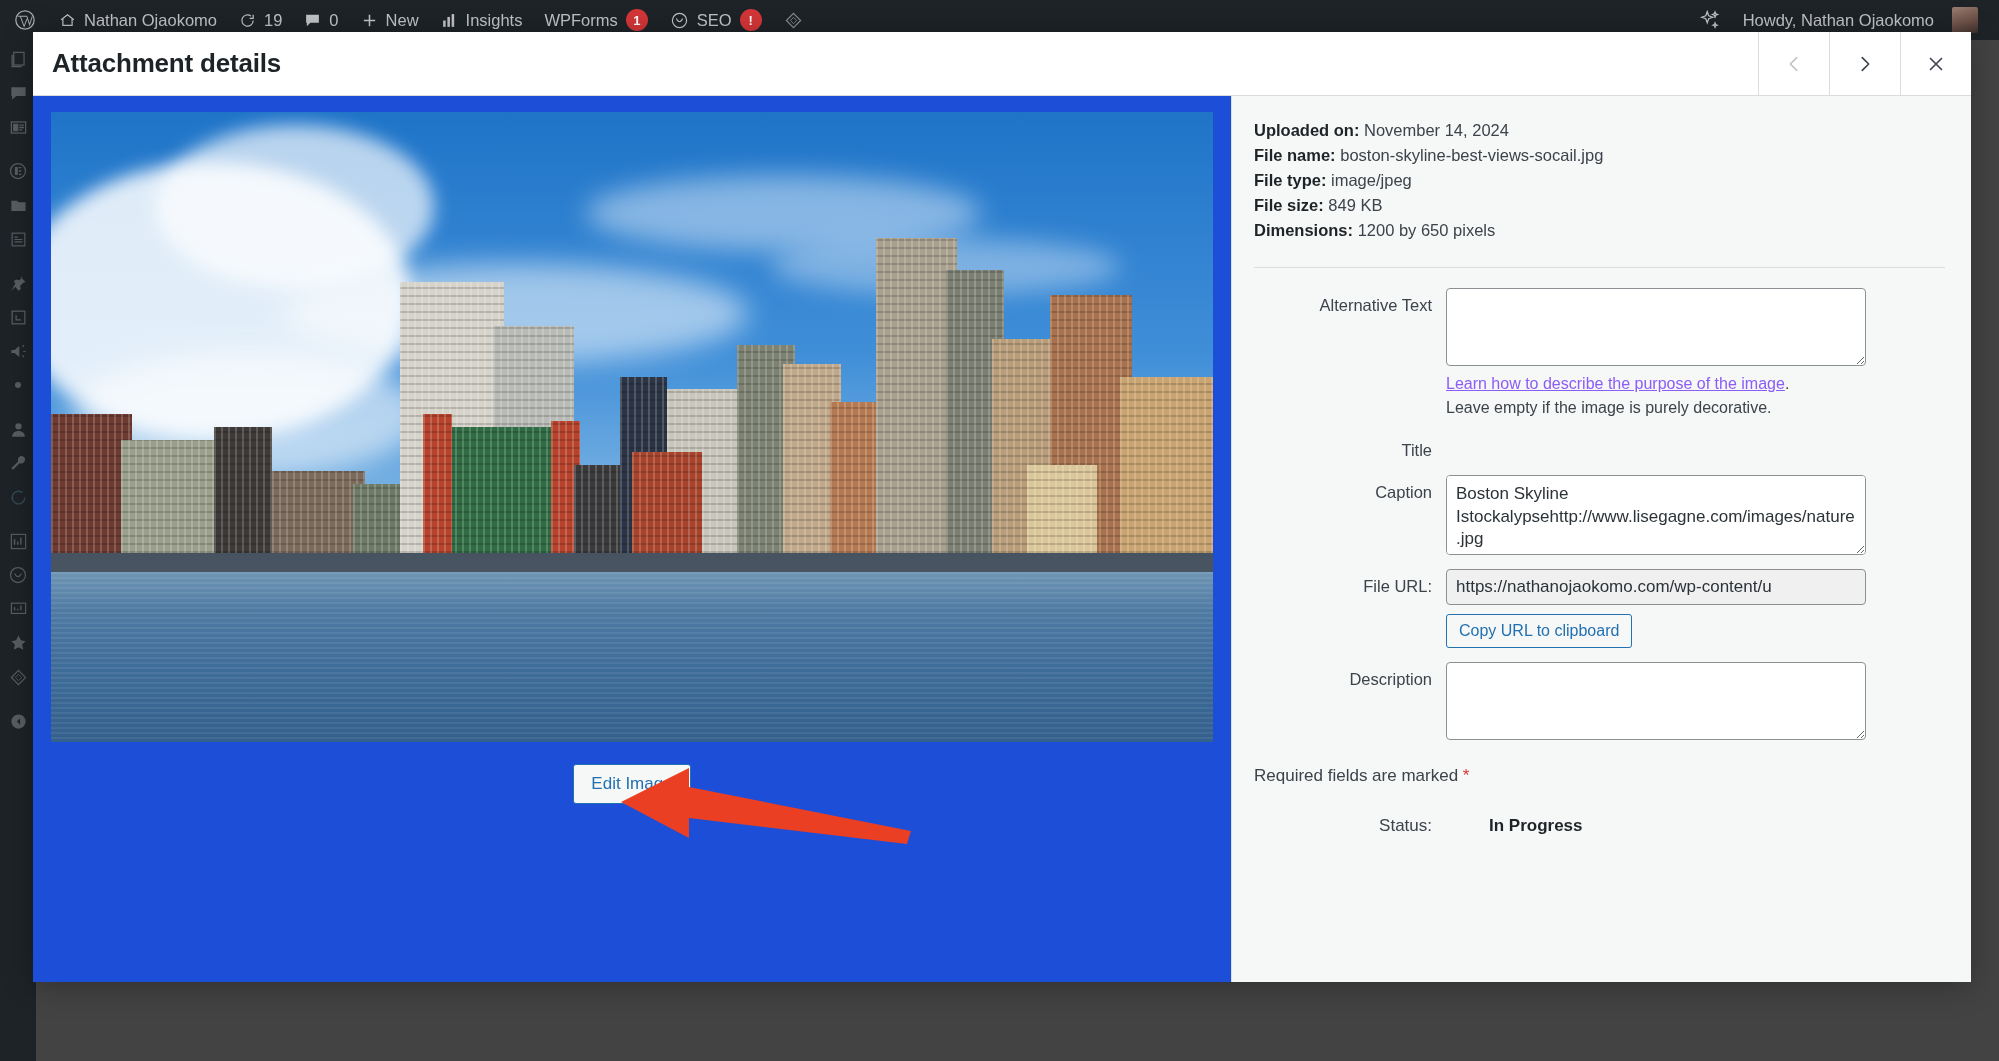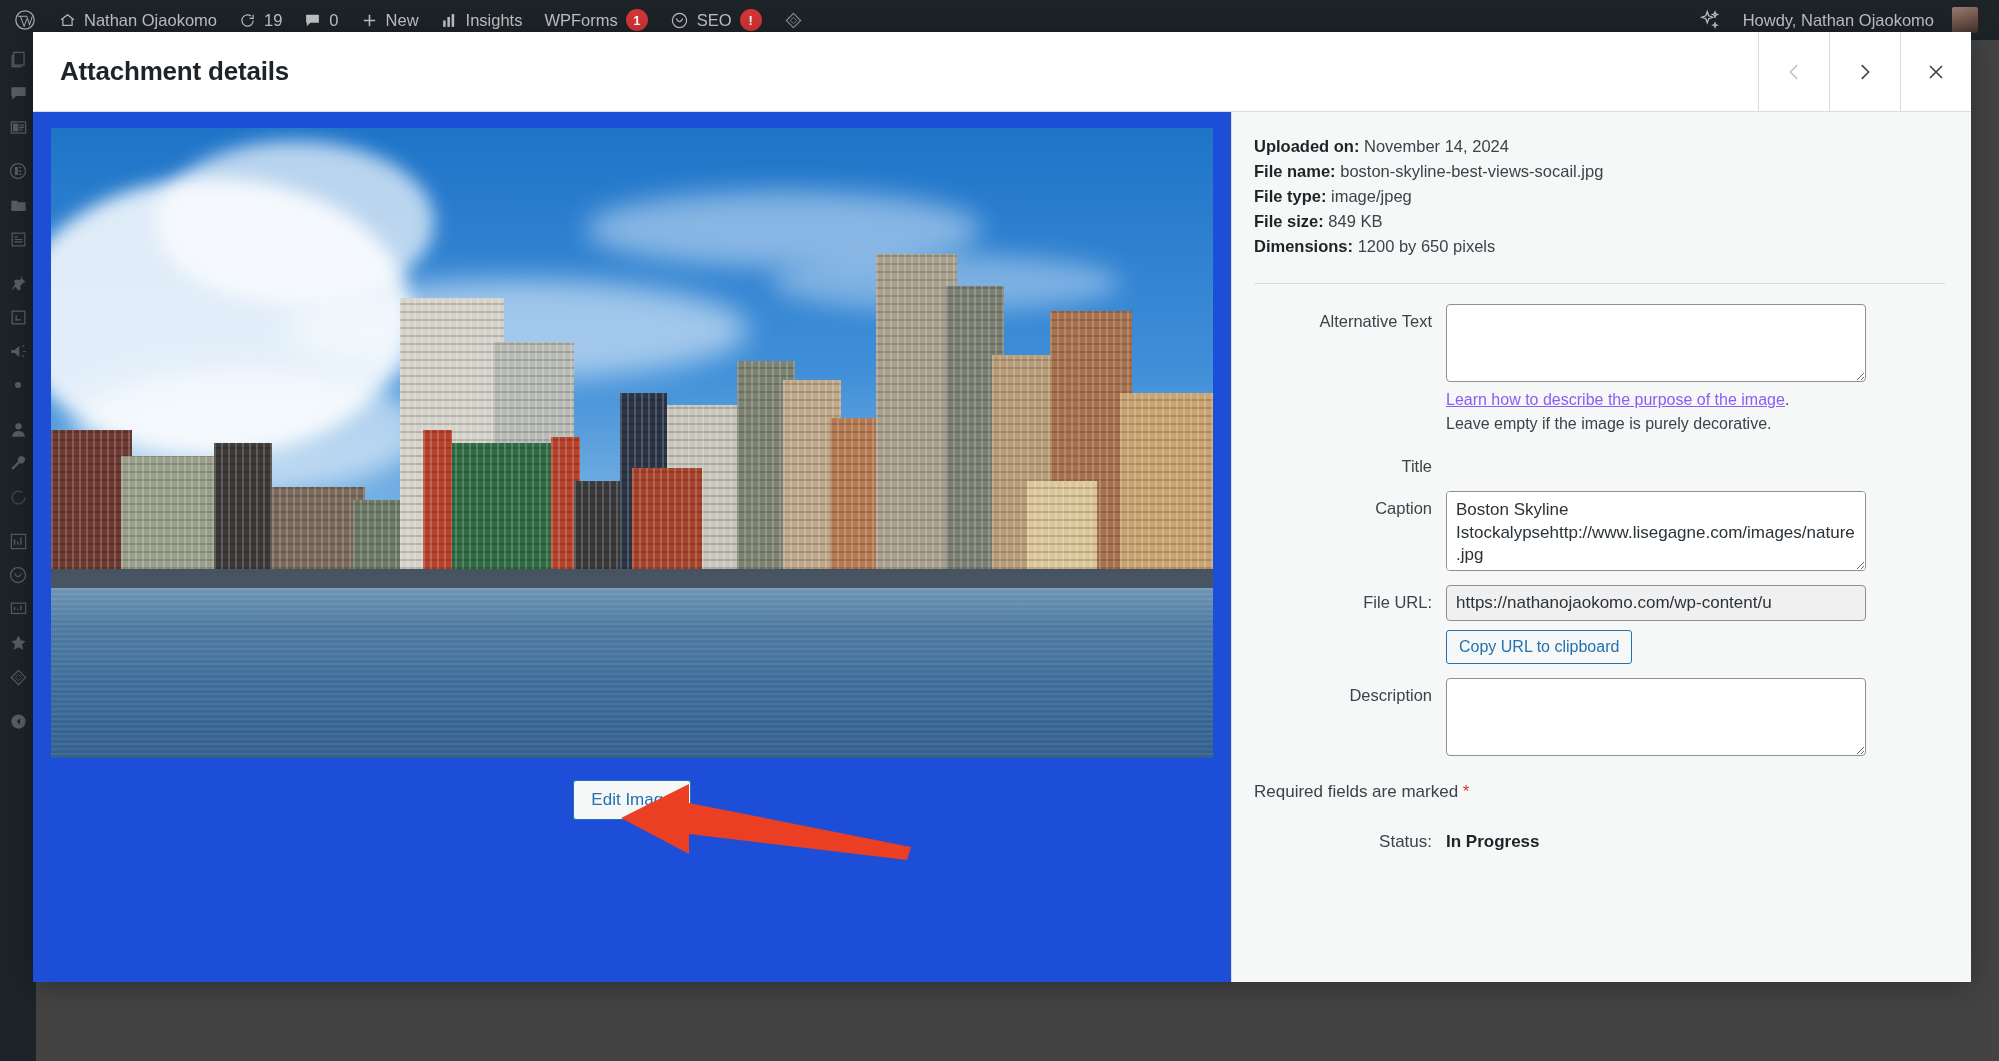--- a/index.html
+++ b/index.html
@@ -60,22 +60,22 @@
   .menu-gap { height: 10px; }
 
   
   .modal {
     position: absolute; left: 33px; top: 32px; width: 1938px; height: 950px;
     background: #fff; z-index: 70;
     box-shadow: 0 3px 30px rgba(0,0,0,.3);
     display: flex; flex-direction: column; overflow: hidden;
   }
   .modal-header {
-    height: 80px; flex: none; display: flex; align-items: stretch;
-    border-bottom: 1px solid #dcdcde; background: #fff; padding-left: 8px;
+    height: 64px; flex: none; display: flex; align-items: stretch;
+    border-bottom: 1px solid #dcdcde; background: #fff;
   }
   .modal-title {
     display: flex; align-items: center; padding-left: 19px;
     font-size: 26px; font-weight: 700; color: #1d2327; letter-spacing: -0.2px;
     flex: 1;
   }
   .hdr-btn {
     width: 71px; flex: none; display: flex; align-items: center; justify-content: center;
     border-left: 1px solid #dcdcde; background: #fff; cursor: pointer; color: #3c434a;
   }
@@ -160,21 +160,21 @@
   .helper { max-width: 420px; font-size: 16px; color: #3c434a; line-height: 1.45; margin-top: 6px; }
   .helper a { color: #8b5cf6; }
   .f-input.readonly { background: #f0f0f1; color: #2c3338; }
   .copy-btn {
     margin-top: 9px; background: #f6f7f7; border: 1px solid #2271b1; color: #2271b1;
     border-radius: 3px; font-size: 16px; padding: 7px 12px; cursor: pointer;
     font-family: "Liberation Sans", sans-serif;
   }
   .required-note { font-size: 17px; color: #3c434a; margin: 26px 0 30px 0; }
   .required-note .req { color: #d63638; }
-  .status-row { display: flex; align-items: flex-start; }
+  .status-row { display: flex; align-items: flex-start; gap: 43px; }
   .status-label { width: 192px; flex: none; text-align: right; padding-right: 14px; font-size: 17px; color: #3c434a; }
   .status-value { font-size: 17px; font-weight: 700; color: #1d2327; }
 </style>
 </head>
 <body>
 
 <div class="page-bg">
   <div class="content-sheet"></div>
 </div>
 <div class="dim-overlay"></div>

